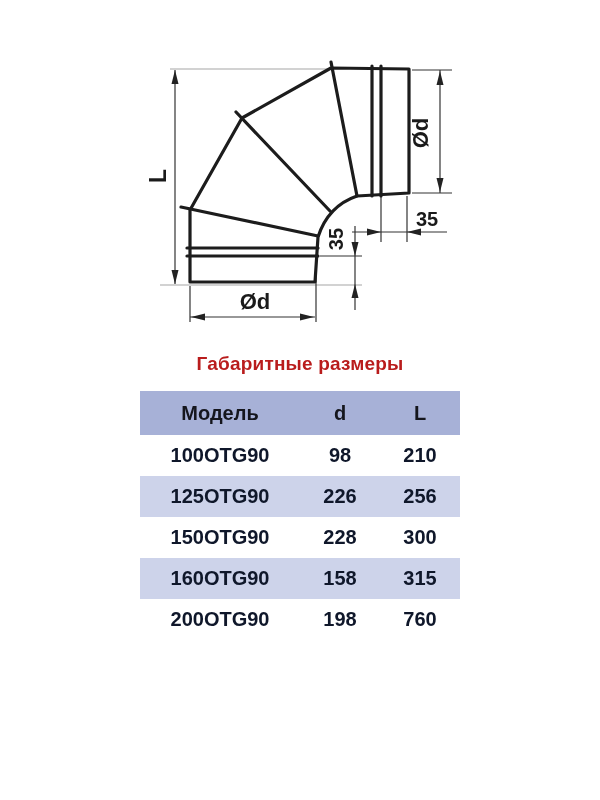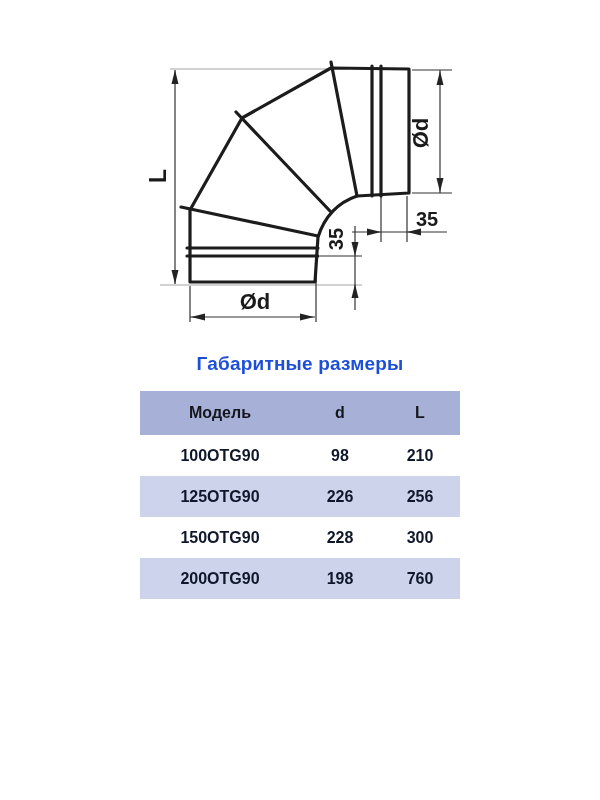--- a/index.html
+++ b/index.html
@@ -11,29 +11,29 @@
     overflow:hidden;
   }
   .page{width:600px;height:800px;position:relative;}
   .diagram{width:600px;height:345px;}
   .diagram svg{display:block;}
   .section-title{
     margin:8px 0 0 0;
     text-align:center;
     font-size:19px;
     font-weight:700;
-    color:#1d4ed8;
+    color:#b91c1c;
     letter-spacing:.2px;
   }
   table.dims{
     width:320px;
     margin:16px auto 0 auto;
     border-collapse:collapse;
     table-layout:fixed;
-    font-size:16px;
+    font-size:20px;
   }
   table.dims col.c-model{width:50%;}
   table.dims col.c-d{width:25%;}
   table.dims col.c-l{width:25%;}
   table.dims th{
     background:var(--header-bg,#a7b1d7);
     height:42px;
     font-weight:700;
     color:#15161d;
     text-align:center;
@@ -155,20 +155,25 @@
           <td>125OTG90</td>
           <td>226</td>
           <td>256</td>
         </tr>
         <tr>
           <td>150OTG90</td>
           <td>228</td>
           <td>300</td>
         </tr>
         <tr>
+          <td>160OTG90</td>
+          <td>158</td>
+          <td>315</td>
+        </tr>
+        <tr>
           <td>200OTG90</td>
           <td>198</td>
           <td>760</td>
         </tr>
       </tbody>
   </table>
 
 </div>
 
 </body></html>

